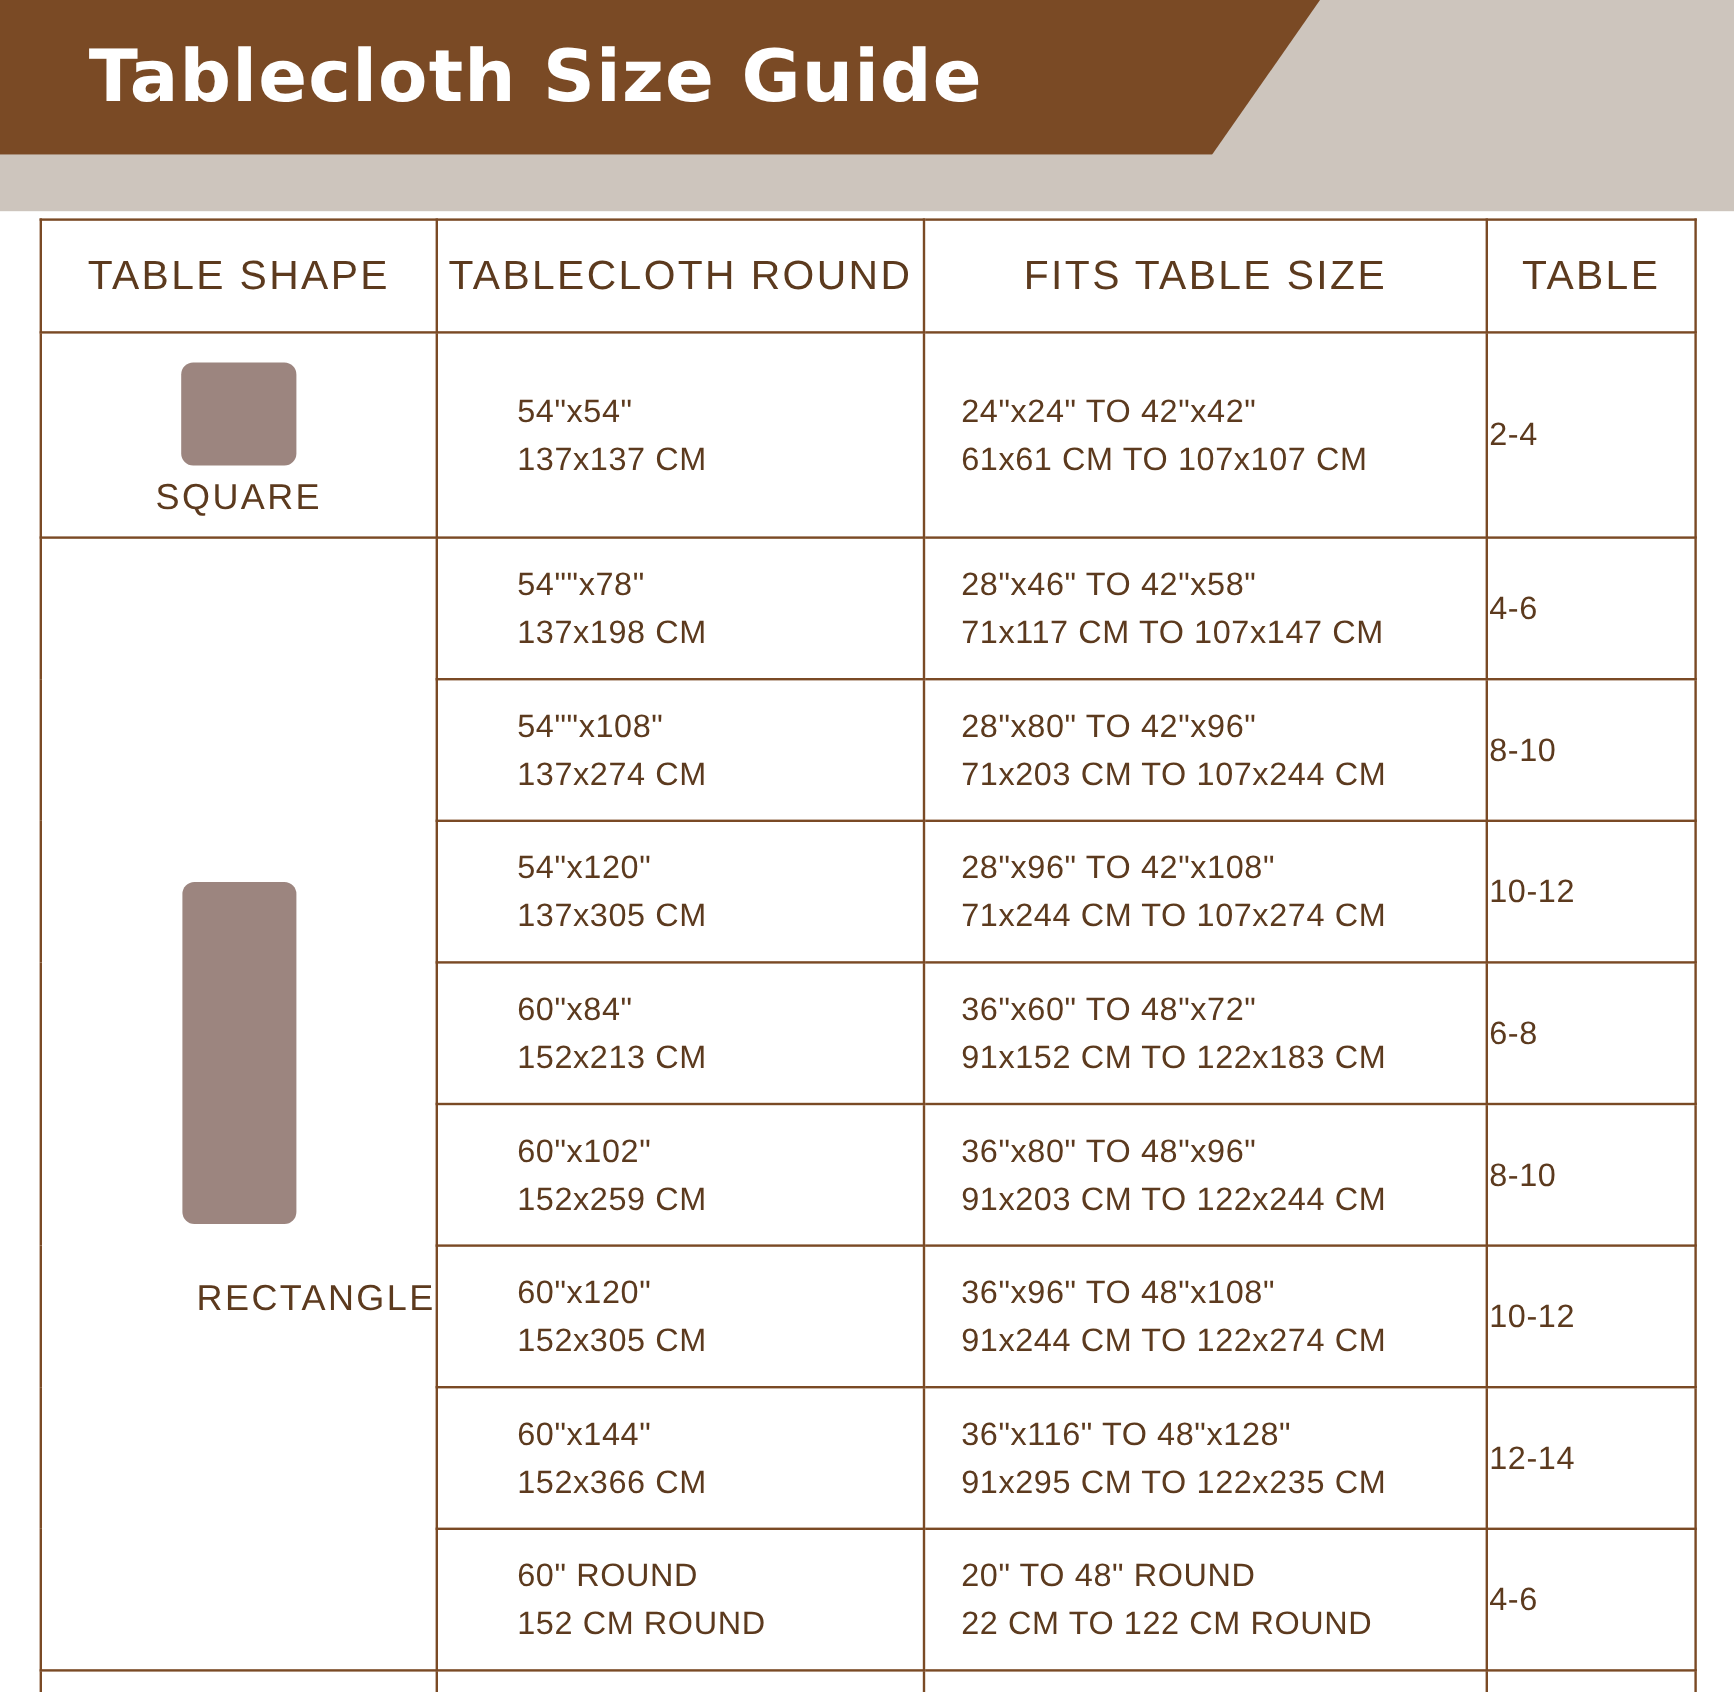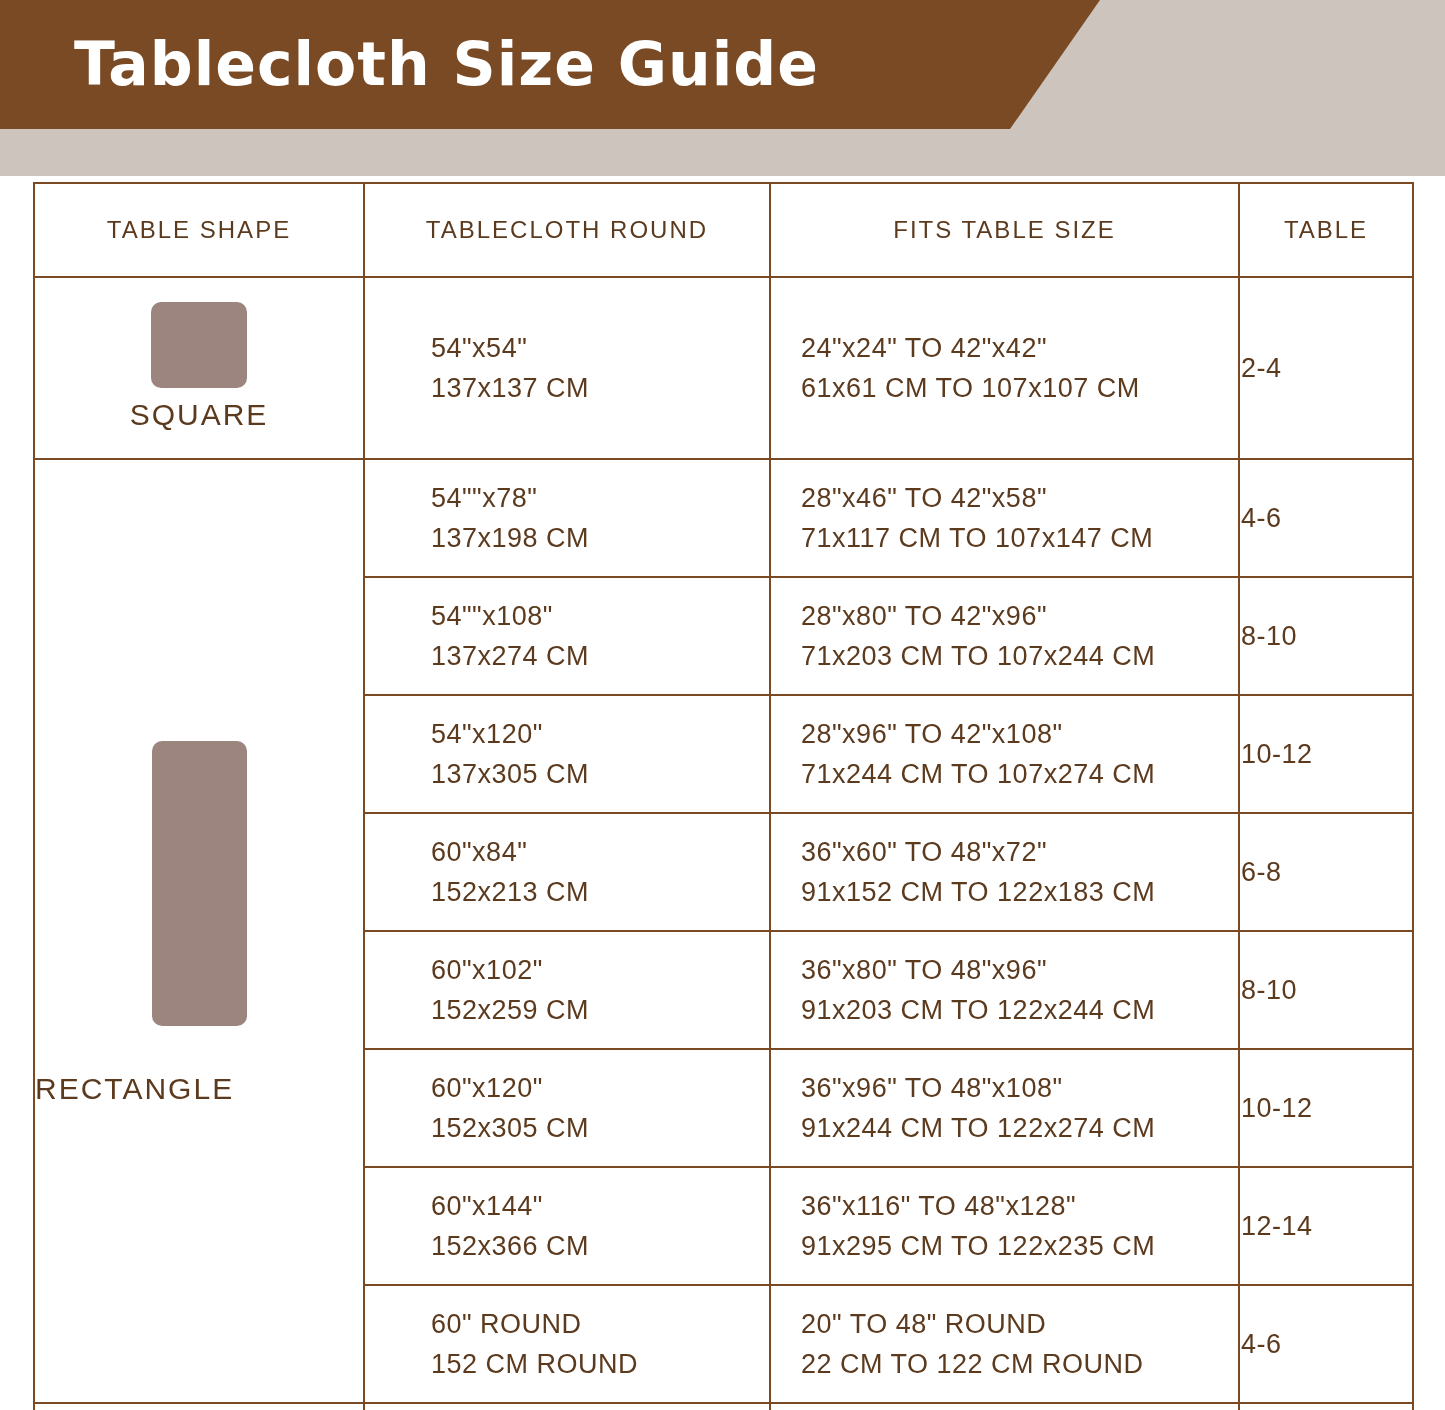--- a/index.html
+++ b/index.html
@@ -62,31 +62,31 @@
     vertical-align: middle;
   }
   
   col.c1 { width: 330px; }
   col.c2 { width: 406px; }
   col.c3 { width: 469px; }
   col.c4 { width: 174px; }
 
   thead th {
     height: 90px;
-    font-size: 24px;
+    font-size: 34px;
     font-weight: normal;
     letter-spacing: 2px;
     color: #5c3a1e;
     text-align: center;
     font-family: "Liberation Sans", sans-serif;
   }
 
   .shape-cell {
     text-align: center;
-    padding: 10px 0 26px 0;
+    padding: 10px 0 15px 0;
   }
   .shape-label {
     font-size: 30px;
     letter-spacing: 2px;
     color: #5c3a1e;
     margin-top: 10px;
     display: block;
   }
   .swatch-square {
     width: 96px;
@@ -98,21 +98,21 @@
   .swatch-rect {
     width: 95px;
     height: 285px;
     background: #9c857f;
     border-radius: 10px;
     margin: 0 auto;
   }
   .rect-shape-inner {
     display: flex;
     flex-direction: column;
-    align-items: flex-start;
+    align-items: flex-end;
     justify-content: center;
     height: 100%;
   }
   .rect-shape-inner .shape-label { margin-top: 46px; }
 
   .size-cell {
     padding: 10px 0 10px 66px;
     font-size: 27px;
     line-height: 40px;
     letter-spacing: 0.5px;

